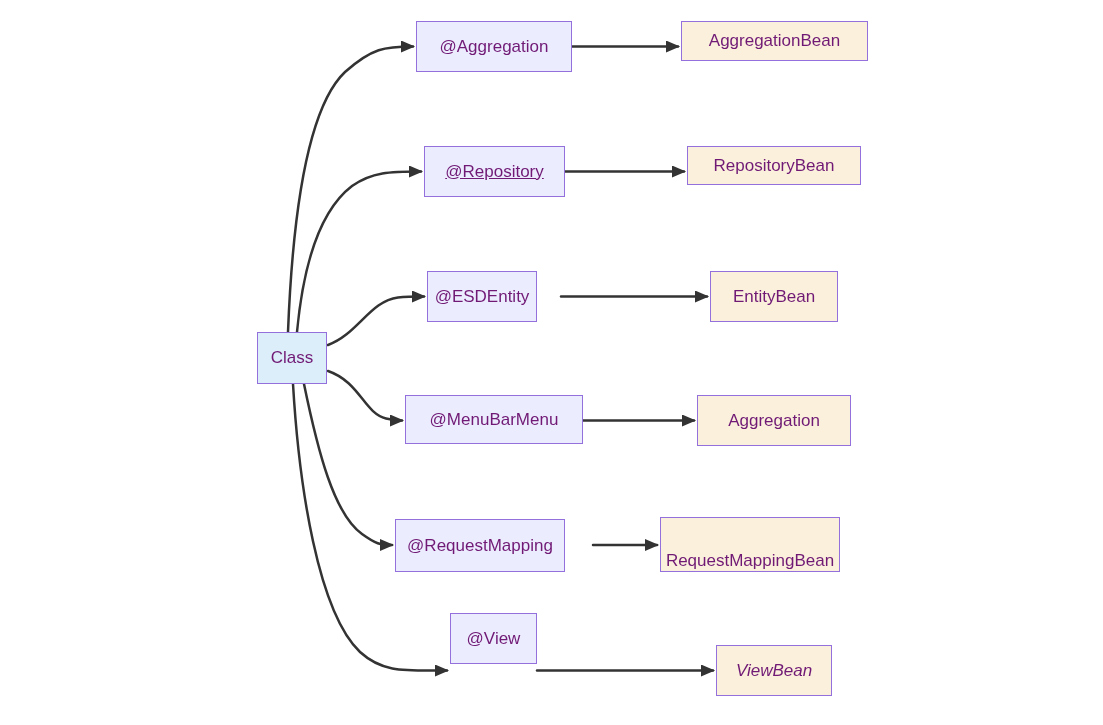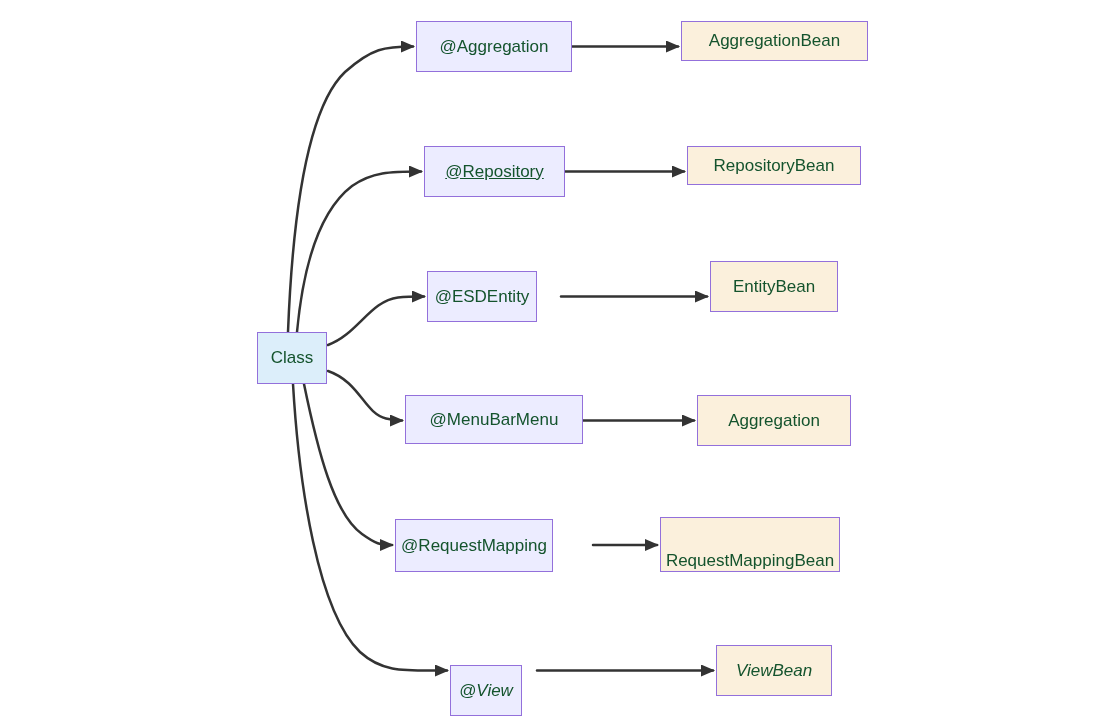--- a/index.html
+++ b/index.html
@@ -23,21 +23,21 @@
     marker-end: url(#arrowhead);
   }
   .node {
     position: absolute;
     box-sizing: border-box;
     border: 1.5px solid #9370DB;
     display: flex;
     align-items: center;
     justify-content: center;
     font-size: 17px;
-    color: #14532d;
+    color: #701a75;
     white-space: nowrap;
   }
   .node-label { pointer-events: none; }
 </style>
 </head>
 <body>
 
 <div class="canvas" style="background-color: rgb(255, 255, 255); color: rgb(51, 51, 51);">
 
   <svg class="edge-layer" viewBox="0 0 1103 725" style="stroke: rgb(51, 51, 51);">
@@ -71,34 +71,34 @@
   </div>
   <div class="node" style="left: 424px; top: 146px; width: 141px; height: 51px; background-color: rgb(236, 236, 255); border-color: rgb(147, 112, 219); text-decoration: underline;">
     <span class="node-label">@Repository</span>
   </div>
   <div class="node" style="left: 427px; top: 271px; width: 110px; height: 51px; background-color: rgb(236, 236, 255); border-color: rgb(147, 112, 219);">
     <span class="node-label">@ESDEntity</span>
   </div>
   <div class="node" style="left: 405px; top: 395px; width: 178px; height: 49px; background-color: rgb(236, 236, 255); border-color: rgb(147, 112, 219);">
     <span class="node-label">@MenuBarMenu</span>
   </div>
-  <div class="node" style="left: 395px; top: 519px; width: 158px; height: 53px; background-color: rgb(236, 236, 255); border-color: rgb(147, 112, 219);">
+  <div class="node" style="left: 395px; top: 519px; width: 170px; height: 53px; background-color: rgb(236, 236, 255); border-color: rgb(147, 112, 219);">
     <span class="node-label">@RequestMapping</span>
   </div>
-  <div class="node" style="left: 450px; top: 665px; width: 72px; height: 51px; background-color: rgb(236, 236, 255); border-color: rgb(147, 112, 219); font-style: italic;">
+  <div class="node" style="left: 450px; top: 613px; width: 87px; height: 51px; background-color: rgb(236, 236, 255); border-color: rgb(147, 112, 219);">
     <span class="node-label">@View</span>
   </div>
 
   <div class="node" style="left: 681px; top: 21px; width: 187px; height: 40px; background-color: rgb(251, 240, 220); border-color: rgb(147, 112, 219);">
     <span class="node-label">AggregationBean</span>
   </div>
   <div class="node" style="left: 687px; top: 146px; width: 174px; height: 39px; background-color: rgb(251, 240, 220); border-color: rgb(147, 112, 219);">
     <span class="node-label">RepositoryBean</span>
   </div>
-  <div class="node" style="left: 710px; top: 261px; width: 128px; height: 51px; background-color: rgb(251, 240, 220); border-color: rgb(147, 112, 219);">
+  <div class="node" style="left: 710px; top: 271px; width: 128px; height: 51px; background-color: rgb(251, 240, 220); border-color: rgb(147, 112, 219);">
     <span class="node-label">EntityBean</span>
   </div>
   <div class="node" style="left: 697px; top: 395px; width: 154px; height: 51px; background-color: rgb(251, 240, 220); border-color: rgb(147, 112, 219);">
     <span class="node-label">Aggregation</span>
   </div>
   <div class="node" style="left: 660px; top: 517px; width: 180px; height: 55px; background-color: rgb(251, 240, 220); border-color: rgb(147, 112, 219); align-items: flex-end;">
     <span class="node-label">RequestMappingBean</span>
   </div>
   <div class="node" style="left: 716px; top: 645px; width: 116px; height: 51px; background-color: rgb(251, 240, 220); border-color: rgb(147, 112, 219); font-style: italic;">
     <span class="node-label">ViewBean</span>

